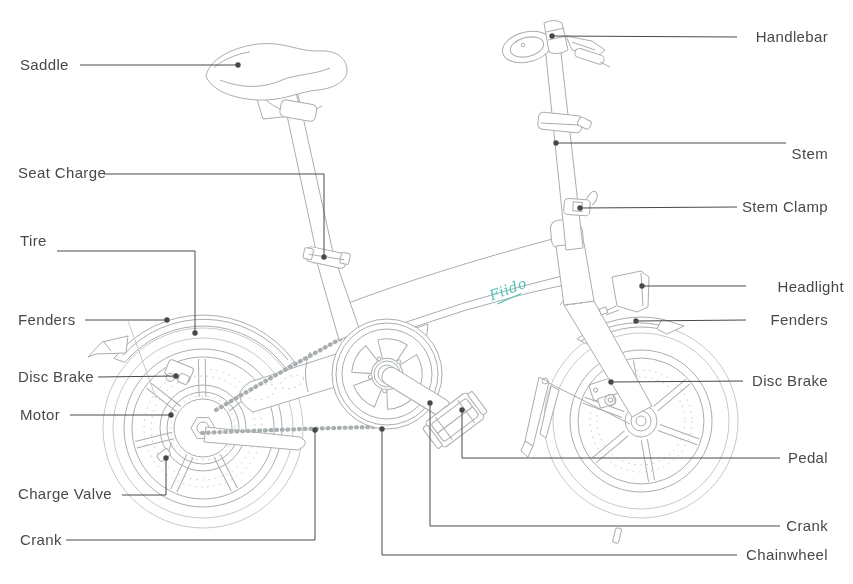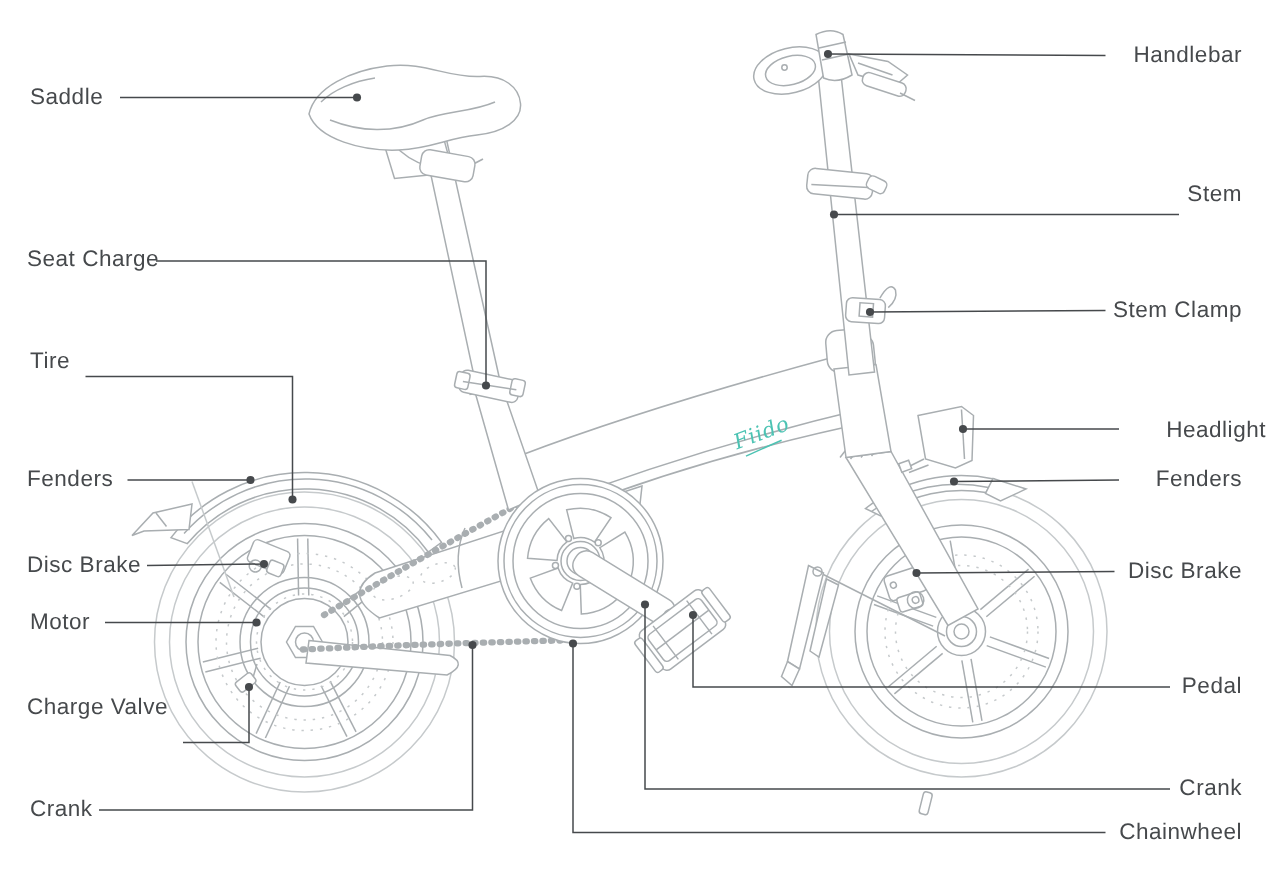--- a/index.html
+++ b/index.html
@@ -340,25 +340,25 @@
   <div class="logo">
     <span>Fiido</span><i></i>
   </div>
 
   <div class="lbl" style="left:20px;top:65px">Saddle</div>
   <div class="lbl" style="left:18px;top:173px">Seat Charge</div>
   <div class="lbl" style="left:20px;top:241px">Tire</div>
   <div class="lbl" style="left:18px;top:320px">Fenders</div>
   <div class="lbl" style="left:18px;top:377px">Disc Brake</div>
   <div class="lbl" style="left:20px;top:415px">Motor</div>
-  <div class="lbl" style="left:18px;top:472px">Charge Valve</div>
+  <div class="lbl" style="left:18px;top:494px">Charge Valve</div>
   <div class="lbl" style="left:20px;top:540px">Crank</div>
 
   <div class="lbl r" style="right:25px;top:37px">Handlebar</div>
-  <div class="lbl r" style="right:25px;top:130px">Stem</div>
+  <div class="lbl r" style="right:25px;top:154px">Stem</div>
   <div class="lbl r" style="right:25px;top:207px">Stem Clamp</div>
   <div class="lbl r" style="right:9px;top:287px">Headlight</div>
   <div class="lbl r" style="right:25px;top:320px">Fenders</div>
   <div class="lbl r" style="right:25px;top:381px">Disc Brake</div>
   <div class="lbl r" style="right:25px;top:458px">Pedal</div>
   <div class="lbl r" style="right:25px;top:526px">Crank</div>
   <div class="lbl r" style="right:25px;top:555px">Chainwheel</div>
 </div>
 
 </body></html>

